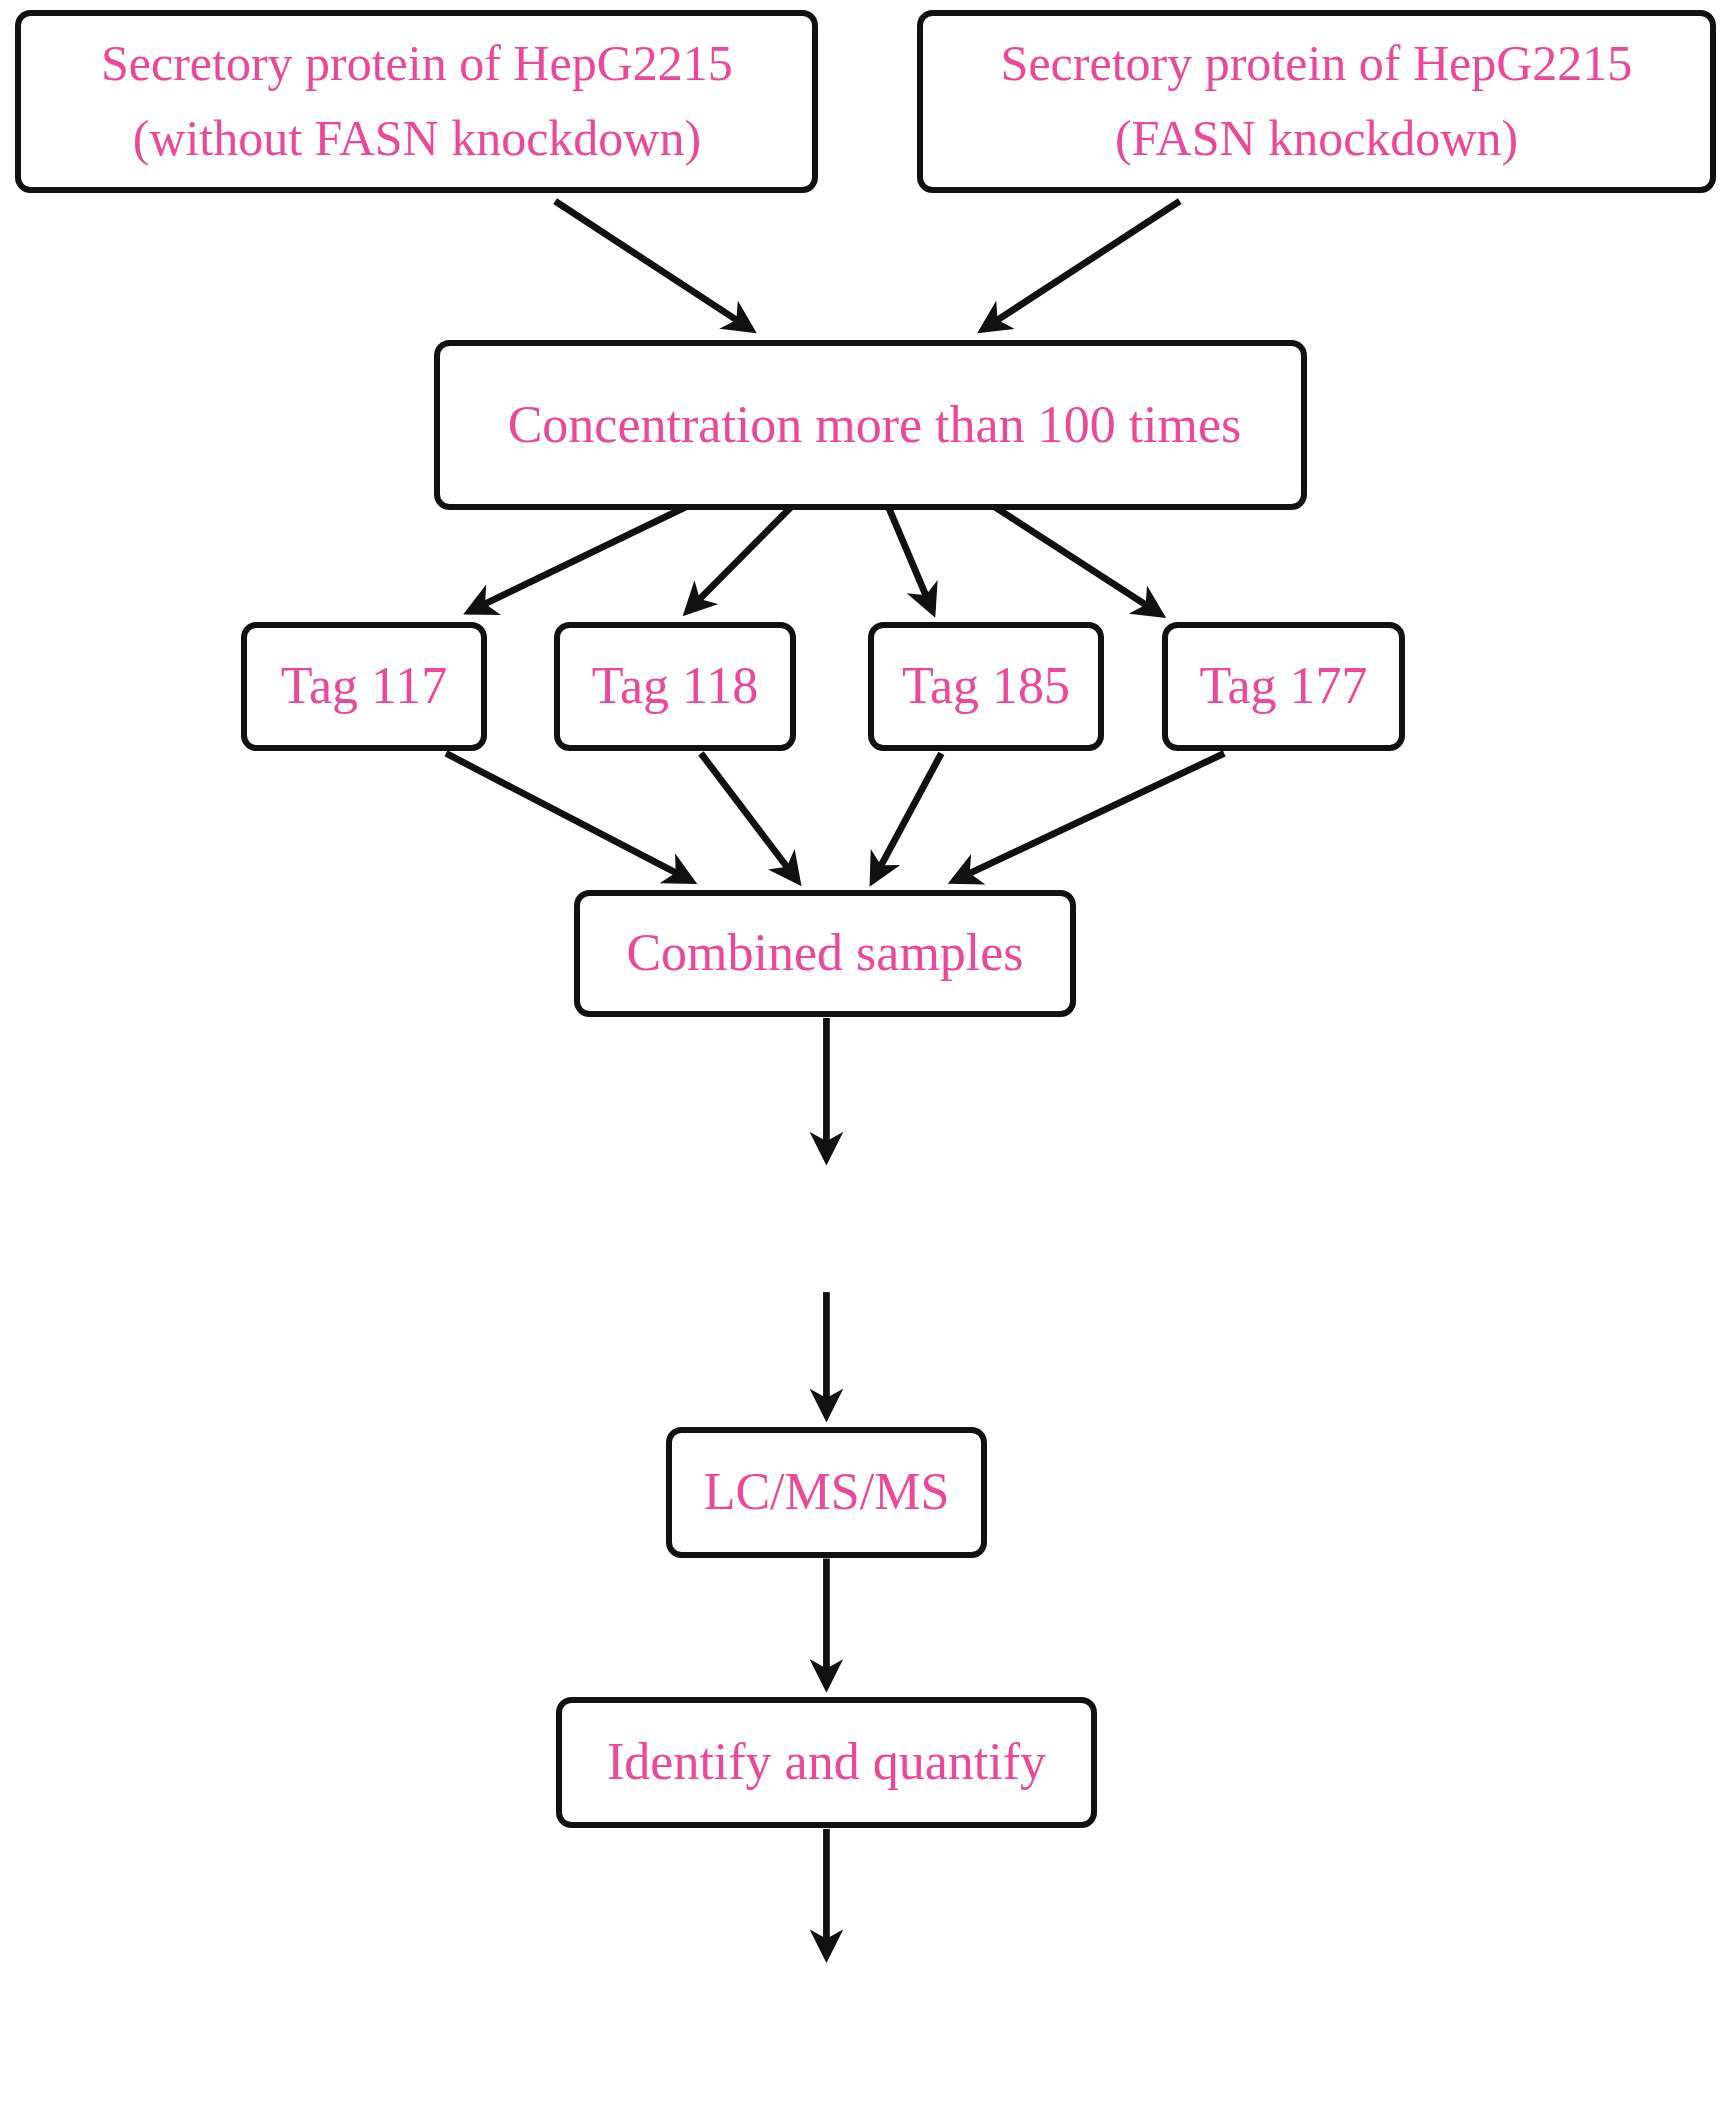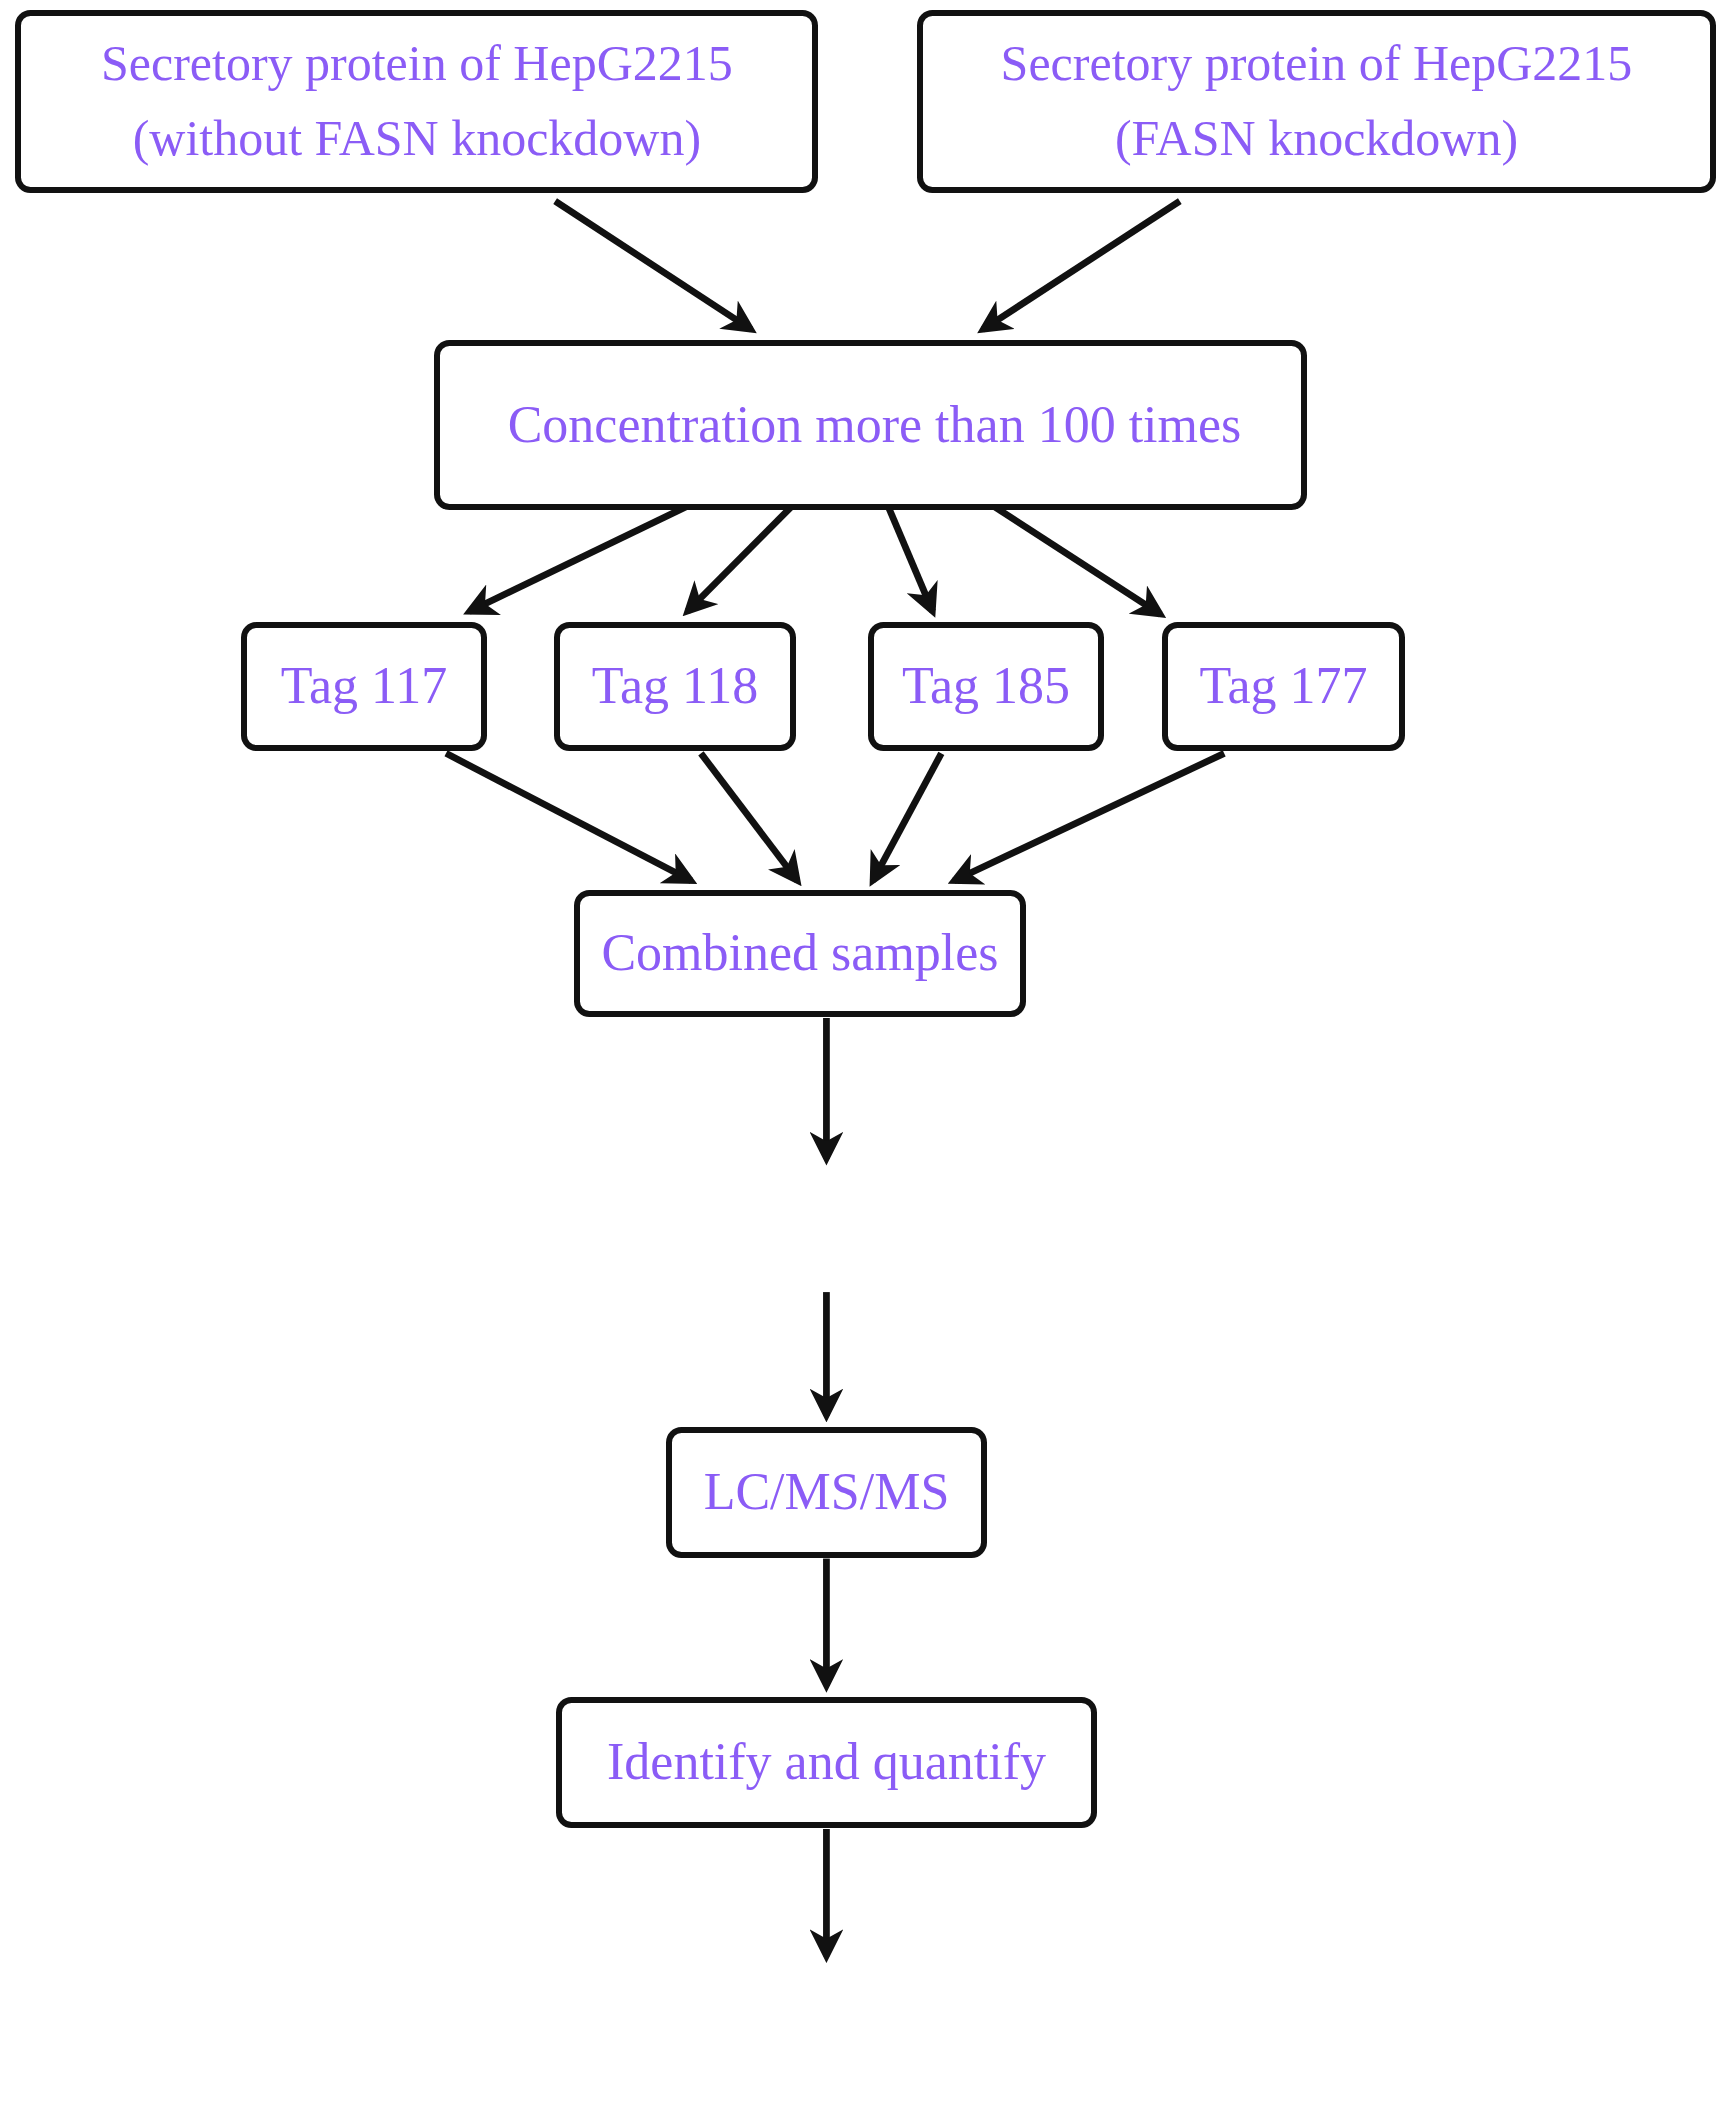--- a/index.html
+++ b/index.html
@@ -6,21 +6,21 @@
     margin: 0;
     padding: 0;
     background: #ffffff;
   }
   .canvas {
     position: relative;
     width: 1733px;
     height: 2114px;
     background: #ffffff;
     font-family: "Liberation Serif", "DejaVu Serif", serif;
-    color: #8b5cf6;
+    color: #ec4899;
     overflow: hidden;
   }
   .arrows {
     position: absolute;
     left: 0;
     top: 0;
     width: 1733px;
     height: 2114px;
     display: block;
   }
@@ -106,21 +106,21 @@
   </div>
 
   <div class="node" style="left:868px; top:622px; width:236px; height:129px;">
     <span class="ln">Tag 185</span>
   </div>
 
   <div class="node" style="left:1162px; top:622px; width:243px; height:129px;">
     <span class="ln">Tag 177</span>
   </div>
 
-  <div class="node" style="left:574px; top:890px; width:452px; height:127px;">
+  <div class="node" style="left:574px; top:890px; width:502px; height:127px;">
     <span class="ln">Combined samples</span>
   </div>
 
 
   <div class="node" style="left:666px; top:1427px; width:321px; height:131px;justify-content:center;">
     <span class="ln">LC/MS/MS</span>
   </div>
 
   <div class="node" style="left:556px; top:1697px; width:541px; height:131px;">
     <span class="ln">Identify and quantify</span>

